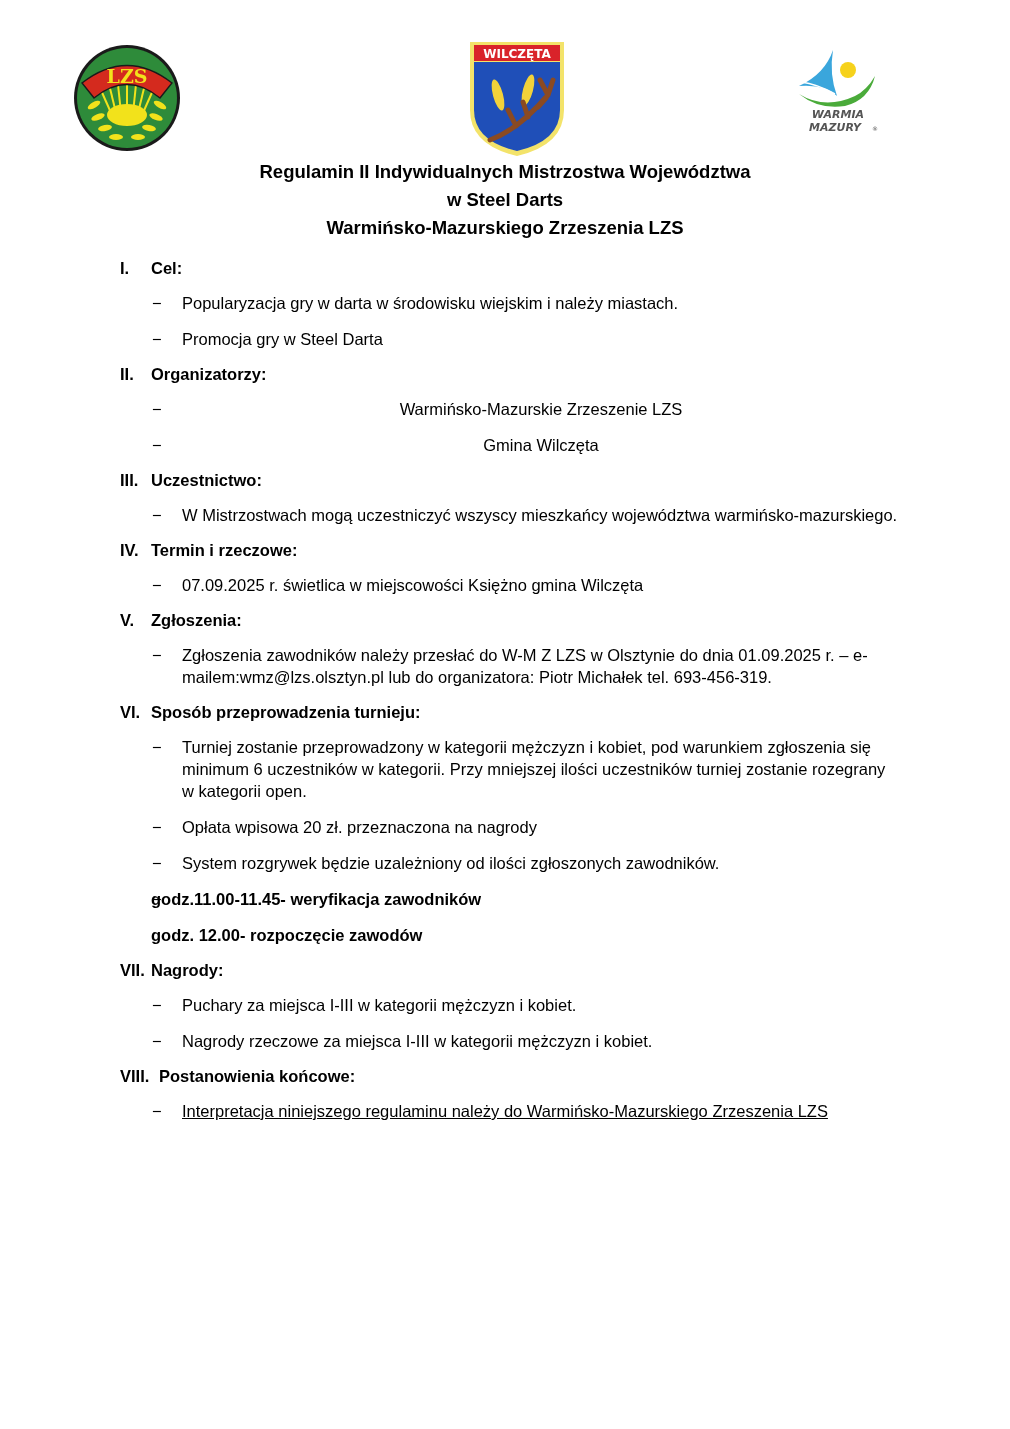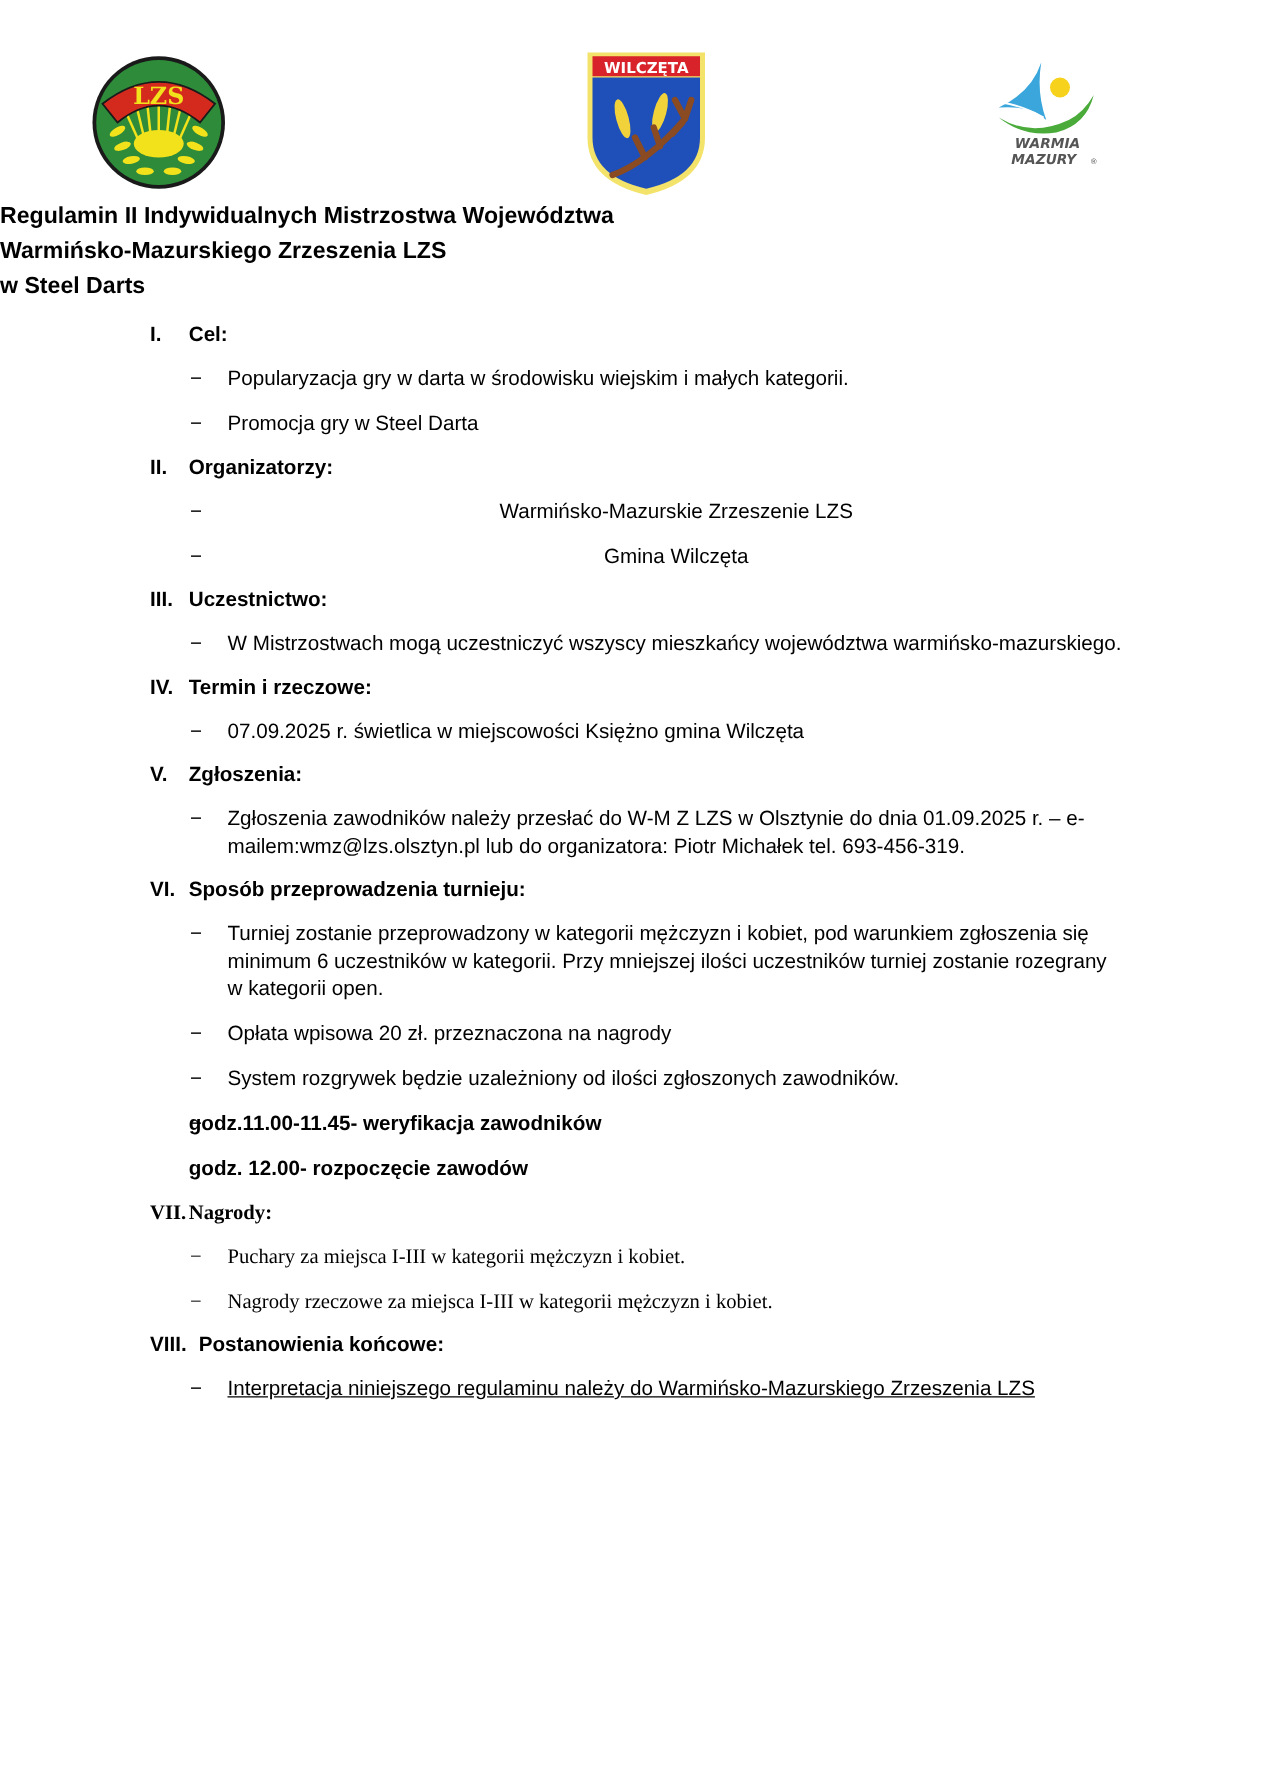--- a/index.html
+++ b/index.html
@@ -2,21 +2,21 @@
 <html><head>
   <meta charset="utf-8">
   <style>
     html, body { margin: 0; padding: 0; background: #ffffff; }
     body { width: 1010px; height: 1429px; position: relative; overflow: hidden;
            font-family: "Liberation Sans", sans-serif; color: #000; }
     .logo { position: absolute; text-align: center; }
     .logo-lzs { left: 72px; top: 43px; width: 110px; height: 110px; }
     .logo-wilczeta { left: 468px; top: 40px; width: 98px; height: 118px; }
     .logo-wm { left: 795px; top: 44px; width: 86px; height: 90px; }
-    .title { position: absolute; left: 0; width: 1010px; 
+    .title { position: absolute; left: 0; width: 1010px; text-align: center;
              font-weight: bold; font-size: 18.5px; line-height: 28px; top: 158px; }
     .title div { height: 28px; }
     .content { position: absolute; left: 120px; top: 256px; width: 780px; font-size: 16.5px; }
     .section-head { position: relative; font-weight: bold; height: 24px; line-height: 24px; }
     .section-head .num { position: absolute; left: 0; }
     .section-head .lbl { position: absolute; left: 31px; }
     .section-head.wide .lbl { left: 39px; }
     .item { position: relative; padding-left: 62px; line-height: 22px; }
     .item .dash { position: absolute; left: 32px; top: 0; }
     .plain { padding-left: 31px; line-height: 22px; font-weight: bold; }
@@ -75,31 +75,31 @@
     <circle cx="53" cy="26" r="8" fill="#f6d21c"></circle>
     <path d="M4 50 Q30 66 60 52 Q72 46 80 32 Q74 56 50 62 Q24 66 4 50 Z" fill="#4aab3a"></path>
     <text x="43" y="74" text-anchor="middle" font-family="DejaVu Sans, sans-serif" font-style="italic" font-weight="bold" font-size="11" fill="#555">WARMIA</text>
     <text x="40" y="87" text-anchor="middle" font-family="DejaVu Sans, sans-serif" font-style="italic" font-weight="bold" font-size="11" fill="#555">MAZURY</text>
     <text x="77" y="87" font-family="DejaVu Sans, sans-serif" font-size="6" fill="#555">®</text>
   </svg>
 </div>
 
 <div class="title">
   <div>Regulamin II Indywidualnych Mistrzostwa Województwa</div>
+  <div>w Steel Darts</div>
   <div>Warmińsko-Mazurskiego Zrzeszenia LZS</div>
-  <div>w Steel Darts</div>
 </div>
 
 <div class="content" id="content">
     <div>
       <div class="section-head">
         <span class="num">I.</span>
         <span class="lbl">Cel:</span>
       </div>
-      <div class="item" style="margin-top: 12px;"><span class="dash">−</span><span>Popularyzacja gry w darta w środowisku wiejskim i małych kategorii.</span></div>
+      <div class="item" style="margin-top: 12px;"><span class="dash">−</span><span>Popularyzacja gry w darta w środowisku wiejskim i należy miastach.</span></div>
       <div class="item" style="margin-top: 14px;"><span class="dash">−</span><span>Promocja gry w Steel Darta</span></div>
     </div>
     <div style="margin-top: 12px; text-align: center;">
       <div class="section-head">
         <span class="num">II.</span>
         <span class="lbl">Organizatorzy:</span>
       </div>
       <div class="item" style="margin-top: 12px;"><span class="dash">−</span><span>Warmińsko-Mazurskie Zrzeszenie LZS</span></div>
       <div class="item" style="margin-top: 14px;"><span class="dash">−</span><span>Gmina Wilczęta</span></div>
     </div>
@@ -129,21 +129,21 @@
         <span class="num">VI.</span>
         <span class="lbl">Sposób przeprowadzenia turnieju:</span>
       </div>
       <div class="item" style="margin-top: 12px;"><span class="dash">−</span><span>Turniej zostanie przeprowadzony w kategorii mężczyzn i kobiet, pod warunkiem zgłoszenia się minimum 6 uczestników w kategorii. Przy mniejszej ilości uczestników turniej zostanie rozegrany w kategorii open.</span></div>
       <div class="item" style="margin-top: 14px;"><span class="dash">−</span><span>Opłata wpisowa 20 zł. przeznaczona na nagrody</span></div>
       <div class="item" style="margin-top: 14px;"><span class="dash">−</span><span>System rozgrywek będzie uzależniony od ilości zgłoszonych zawodników.</span></div>
       <div class="item" style="margin-top: 14px;"><span class="dash">−</span></div>
       <div class="plain" style="margin-top: 14px;">godz.11.00-11.45- weryfikacja zawodników</div>
       <div class="plain" style="margin-top: 14px;">godz. 12.00- rozpoczęcie zawodów</div>
     </div>
-    <div style="margin-top: 12px; font-family: Liberation Serif, serif;">
+    <div style="margin-top: 12px;">
       <div class="section-head">
         <span class="num">VII.</span>
         <span class="lbl">Nagrody:</span>
       </div>
       <div class="item" style="margin-top: 12px;"><span class="dash">−</span><span>Puchary za miejsca I-III w kategorii mężczyzn i kobiet.</span></div>
       <div class="item" style="margin-top: 14px;"><span class="dash">−</span><span>Nagrody rzeczowe za miejsca I-III w kategorii mężczyzn i kobiet.</span></div>
     </div>
     <div style="margin-top: 12px; text-decoration: underline;">
       <div class="section-head wide">
         <span class="num">VIII.</span>

